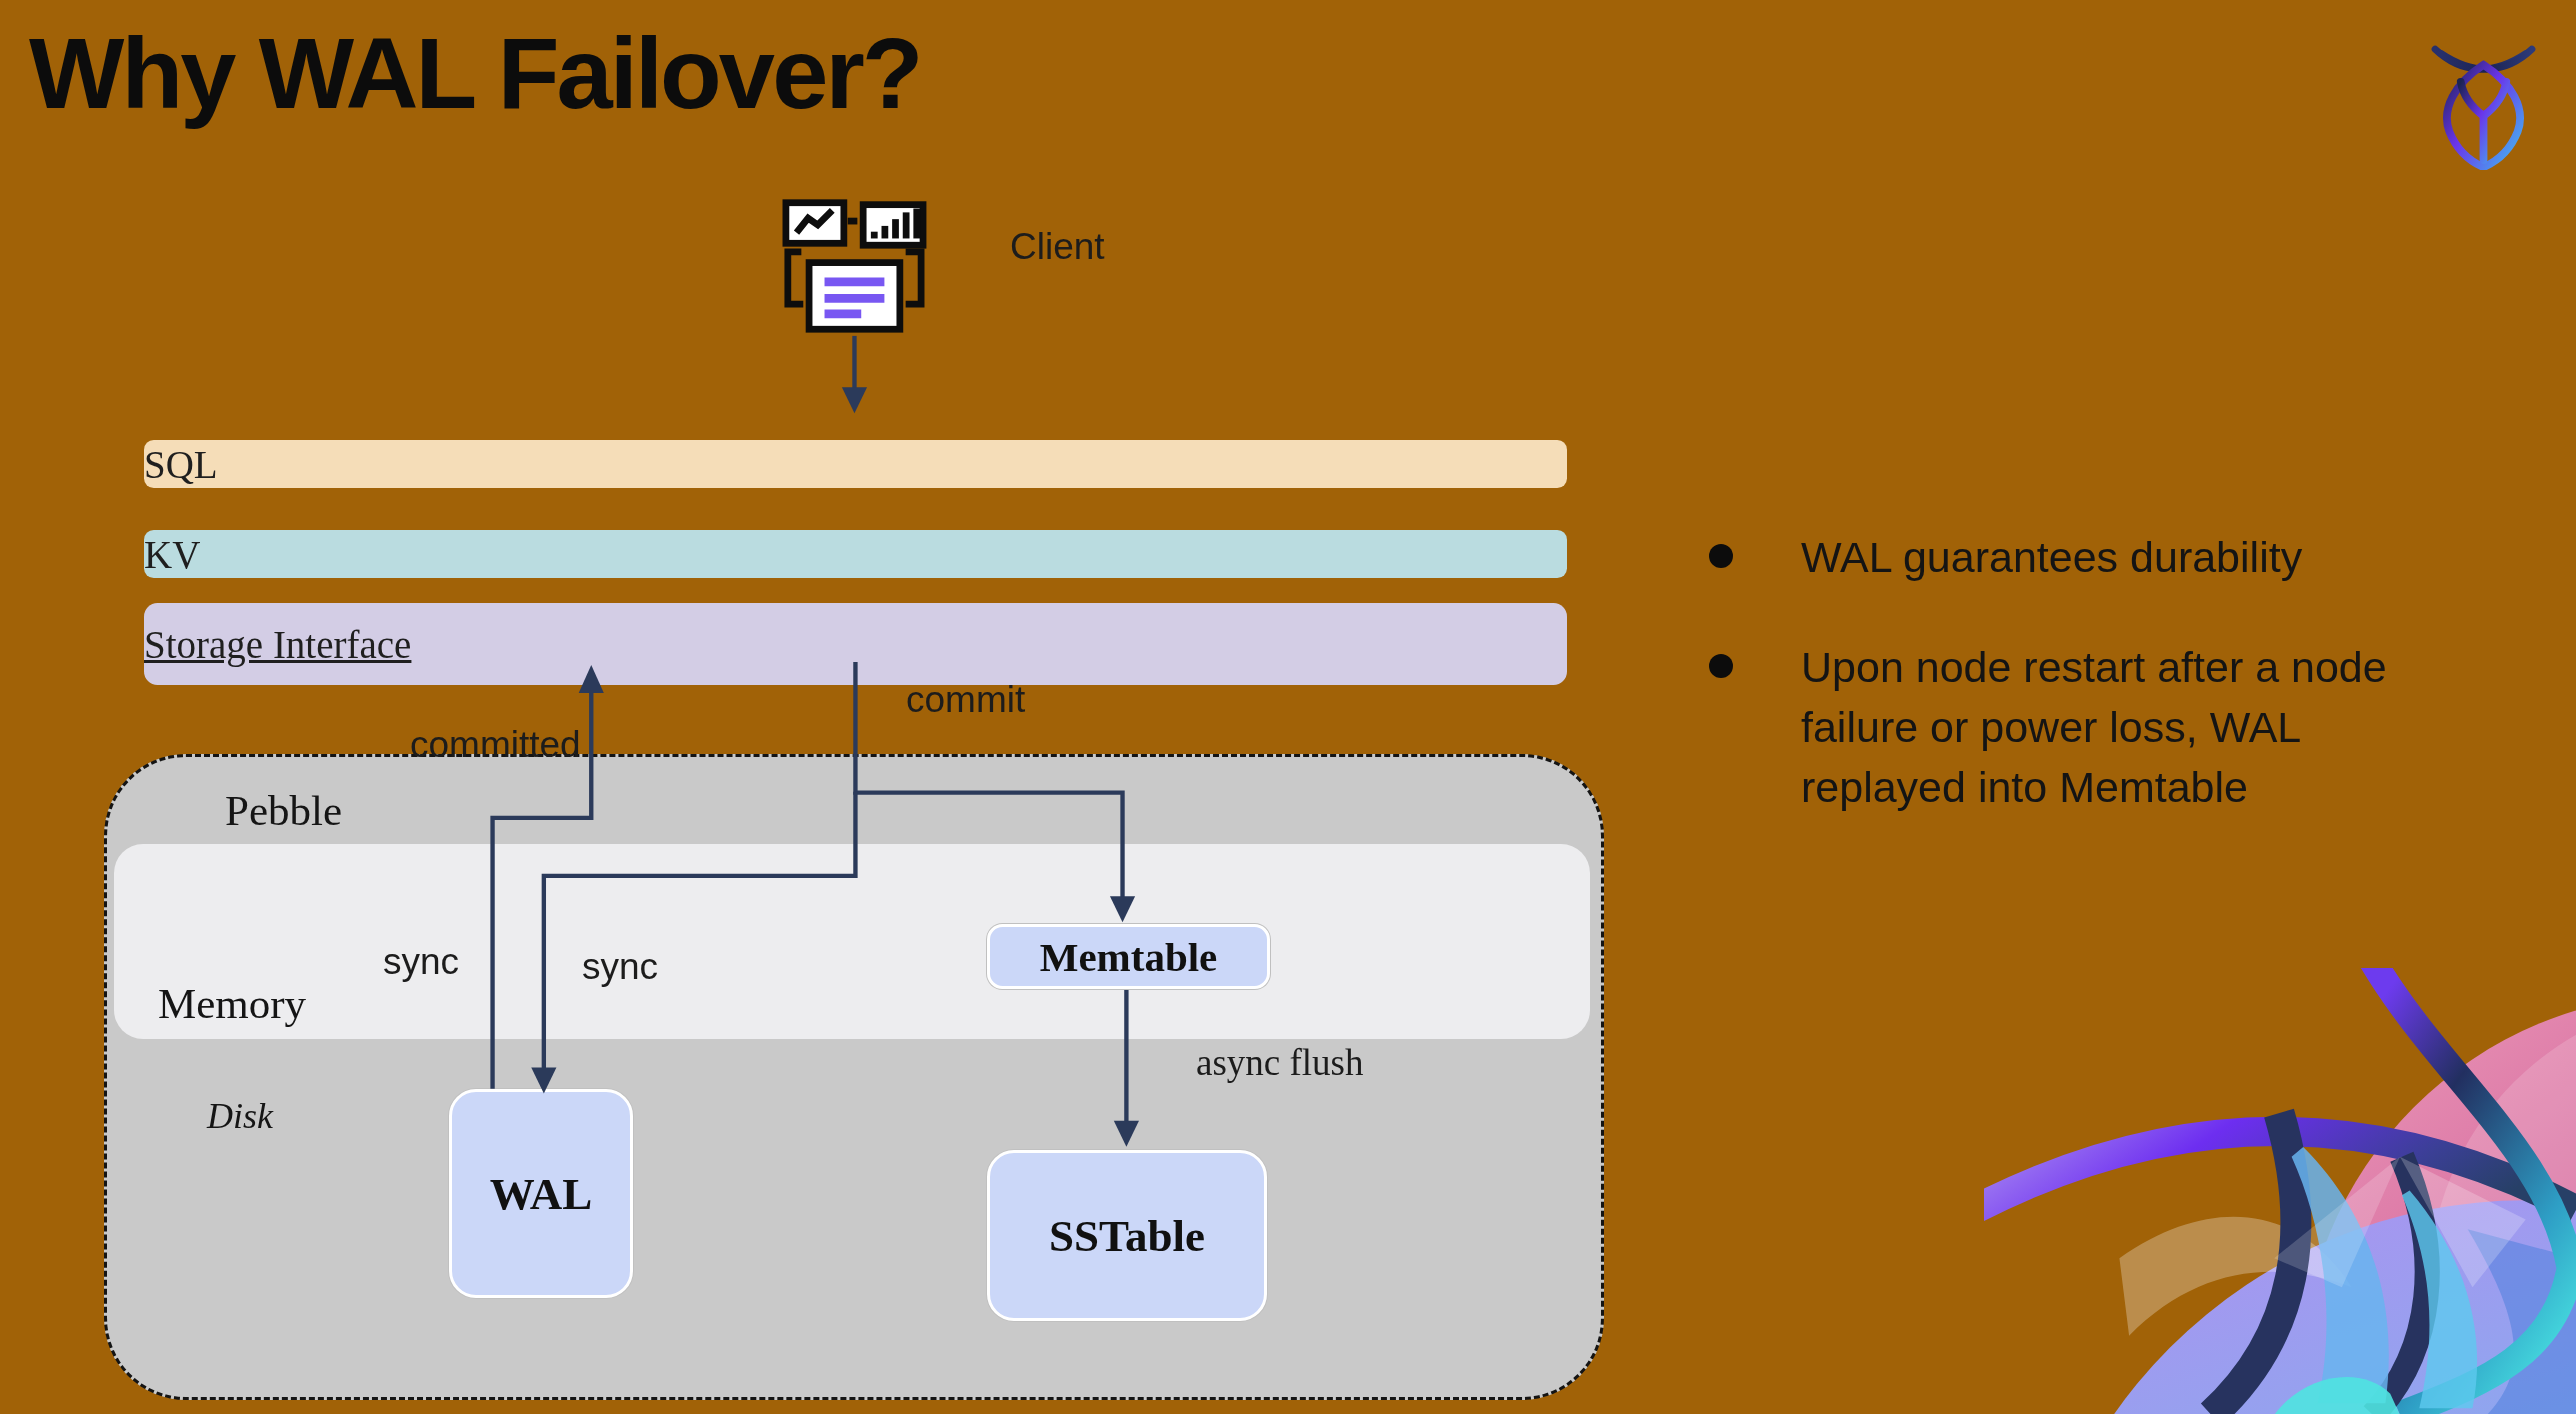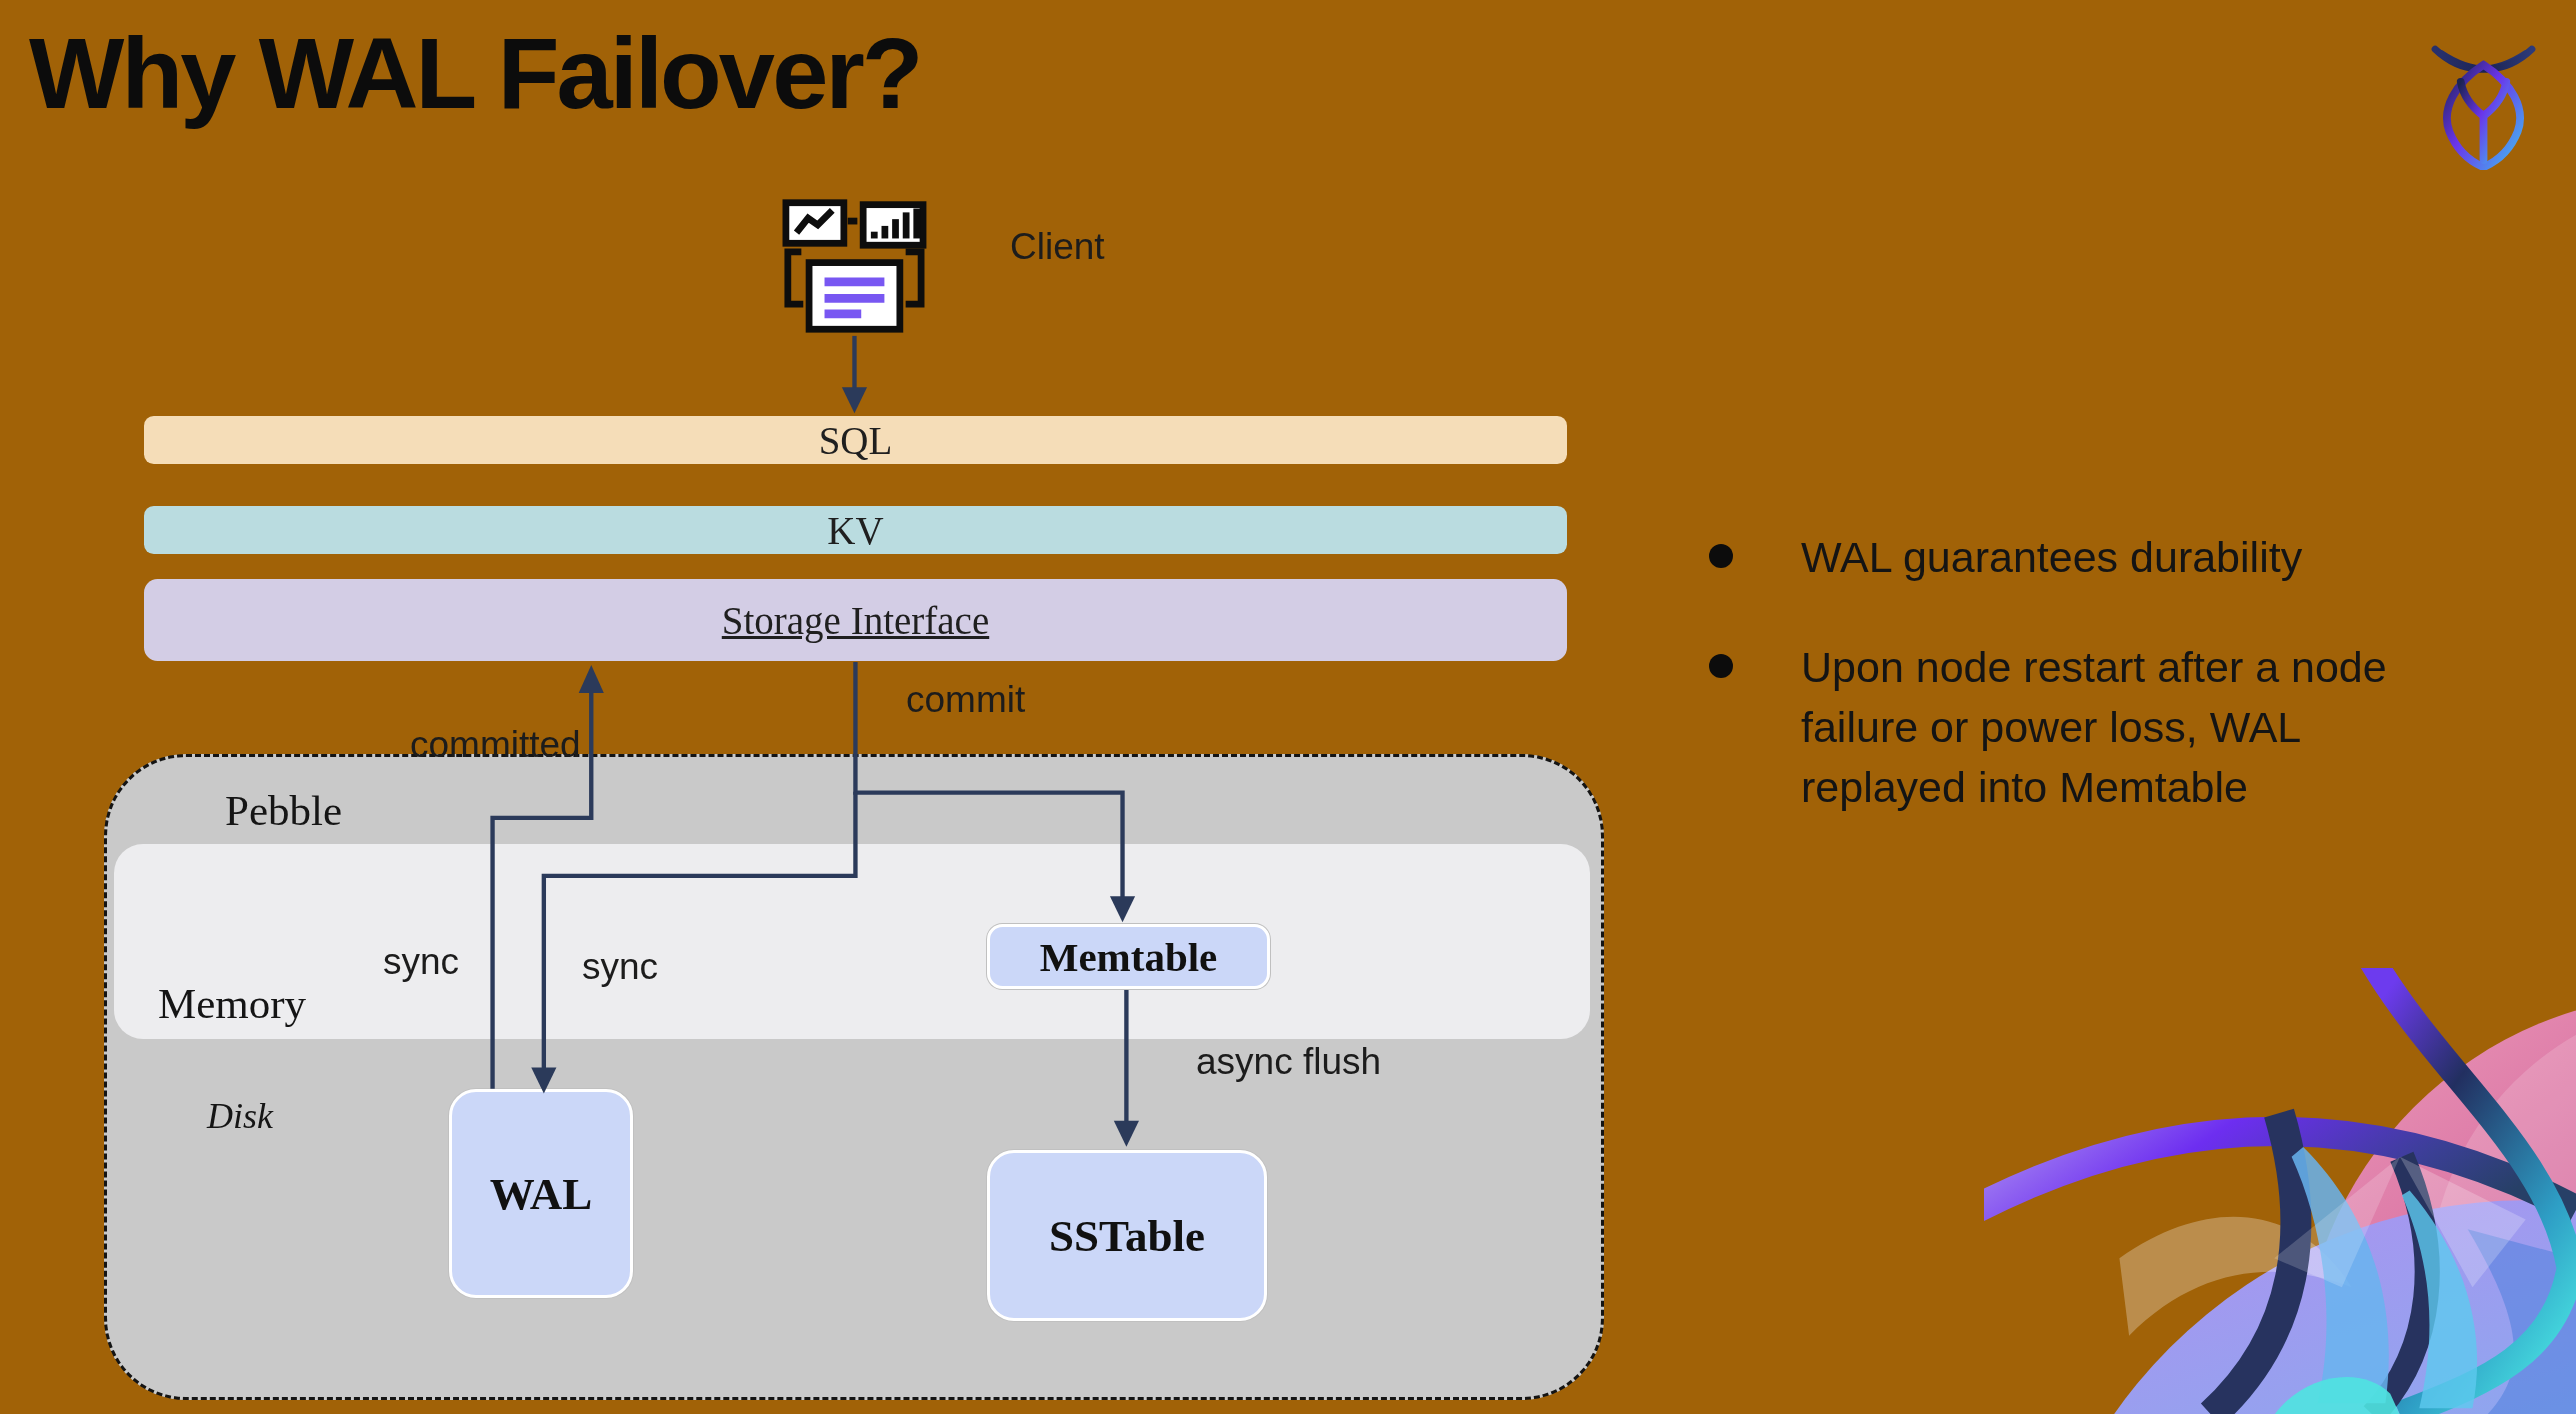--- a/index.html
+++ b/index.html
@@ -11,22 +11,22 @@
   }
   .title {
     position:absolute; left:29px; top:15.5px;
     font-family:"Liberation Sans", sans-serif;
     font-size:101px; font-weight:800; letter-spacing:-2.9px; color:#0c0c0c;
   }
   
   .client-icon { position:absolute; left:780px; top:195px; width:147px; height:141px; }
   .client-label { position:absolute; left:1010px; top:226px; font-size:37px; color:#1c1c1c; }
   
-  .bar { position:absolute; left:144px; width:1423px; display:flex; align-items:center; justify-content:center;
-         font-family:"Liberation Serif", serif; font-size:39px; color:#1f1f1f; }
+  .bar { position:absolute; left:144px; width:1423px; display:flex; align-items:center; 
+         font-family:"Liberation Serif", serif; font-size:39px; color:#1f1f1f;margin-top:24px; }
   .bar-sql     { top:416px; height:48px; background:#f5ddb8; border-radius:9.7px; }
   .bar-kv      { top:506px; height:48px; background:#badce0; border-radius:9.7px; }
   .bar-storage { top:579px; height:82px; background:#d3cde5; border-radius:13.5px;text-decoration:underline; }
   
   .pebble {
     position:absolute; left:104px; top:754px; width:1500px; height:646px;
     background:#c9c9c9; border:3.9px dashed #141414; border-radius:82px;
   }
   .pebble-label { position:absolute; left:225px; top:786px; font-family:"Liberation Serif", serif; font-size:43px; color:#151515; }
   .memory-strip { position:absolute; left:114px; top:844px; width:1476px; height:195px; background:#ededef; border-radius:29px; }
@@ -40,21 +40,21 @@
   }
   .box-wal      { left:449px; top:1089px; width:184px; height:209px; border-radius:27px; font-size:45px; }
   .box-memtable { left:987px; top:924px; width:283px; height:65px;  border-radius:15.5px; font-size:41px; }
   .box-sstable  { left:987px; top:1150px; width:280px; height:171px; border-radius:27px; font-size:45px; }
   
   .edge-label { position:absolute; font-size:37px; color:#1c1c1c; z-index:6; }
   .lbl-committed { left:410px;  top:724px; }
   .lbl-commit    { left:906px;  top:679px; }
   .lbl-sync-left { left:383px;  top:941px; }
   .lbl-sync-right{ left:582px;  top:946px; }
-  .lbl-async     { left:1196px; top:1041px; }
+  .lbl-async     { left:1196px; top:1041px;font-family:Liberation Serif, serif; }
   .arrows { position:absolute; left:0; top:0; width:2576px; height:1415px; z-index:5; pointer-events:none; }
   
   .bullets { position:absolute; left:1709px; top:527px; width:803px; }
   .bullet-item { display:flex; gap:68px; margin-bottom:50px; }
   .bullet-dot { width:24px; height:24px; border-radius:50%; background:#0c0c0c; margin-top:17.4px; flex:0 0 auto; }
   .bullet-text { font-size:43px; line-height:60px; color:#141414; width:639px; }
   
   .logo { position:absolute; left:2411px; top:35px; width:145px; height:135px; }
   .corner-art { position:absolute; right:0; bottom:0; width:592px; height:447px; }
 </style>

